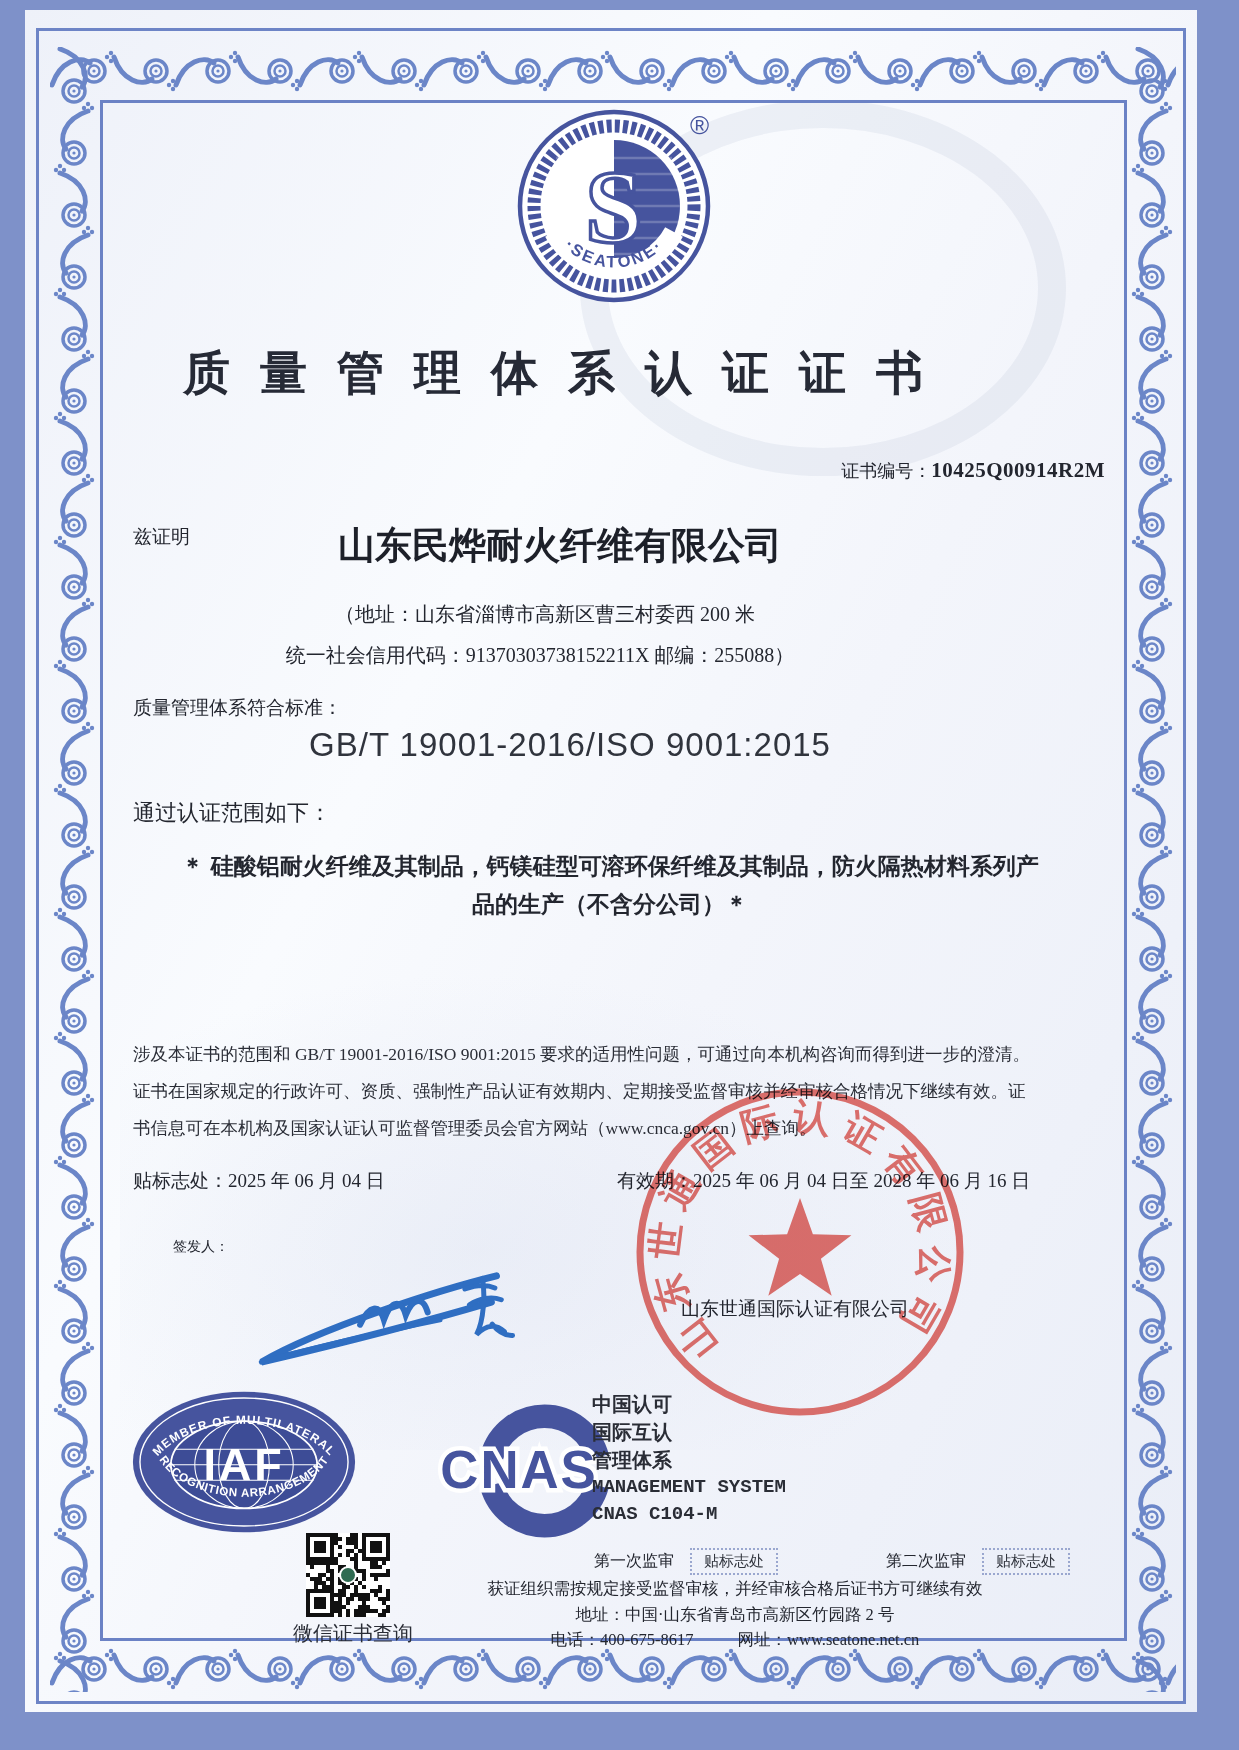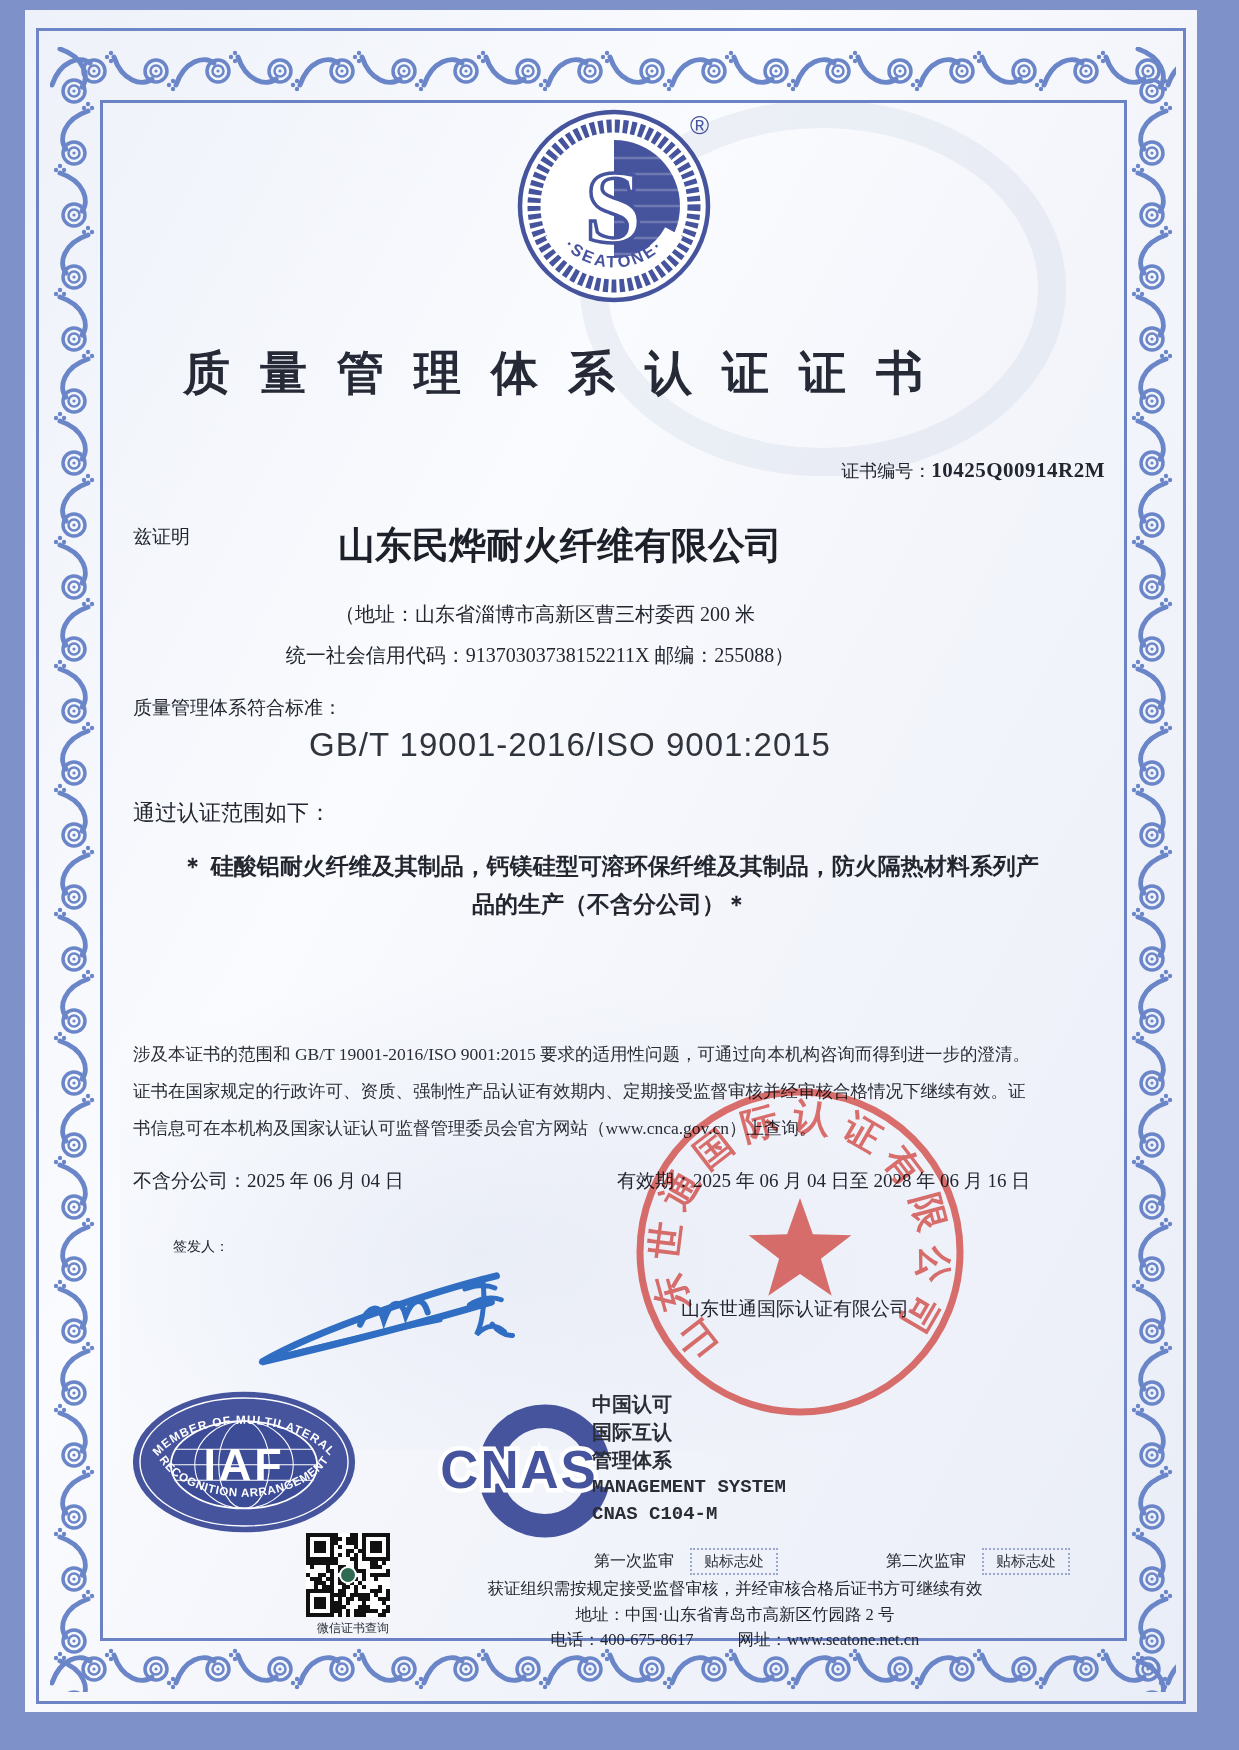--- a/index.html
+++ b/index.html
@@ -48,21 +48,21 @@
   .signature{left:240px;top:1262px;width:280px;height:120px;transform:rotate(-2deg);}
   .issuer{left:640px;top:1296px;width:310px;text-align:center;font-size:19px;color:#23262f;}
   .stamp{left:630px;top:1082px;width:340px;height:340px;opacity:0.82;mix-blend-mode:multiply;}
 
   .iaf{left:128px;top:1388px;width:232px;height:148px;}
   .cnas{left:390px;top:1392px;width:264px;height:158px;}
   .accred{left:592px;top:1390px;}
   .accred .zh{font-size:20px;font-weight:600;line-height:28px;font-family:"Liberation Sans",sans-serif;color:#2a2d36;}
   .accred .en{font-size:19px;font-weight:bold;line-height:27px;font-family:Liberation Mono, monospace;color:#2a2d36;}
   .qr{left:306px;top:1533px;width:84px;height:84px;background:#fff;}
-  .qr-caption{left:288px;top:1620px;width:130px;text-align:center;font-size:12px;color:#2a2d36;}
+  .qr-caption{left:288px;top:1620px;width:130px;text-align:center;font-size:20px;color:#2a2d36;}
 
   .f-row1{left:400px;top:1548px;width:670px;display:flex;justify-content:flex-end;align-items:center;gap:16px;font-size:16px;}
   .sticker{border:2px dotted #9aa7cf;padding:2px 12px;font-size:15px;color:#30343d;}
   .audit2{margin-left:92px;}
   .f-note{left:400px;top:1578px;width:670px;text-align:center;font-size:16.5px;}
   .f-addr{left:400px;top:1604px;width:670px;text-align:center;font-size:16.5px;}
   .f-row4{left:400px;top:1629px;width:670px;display:flex;justify-content:center;gap:44px;font-size:16.5px;}
 </style>
 </head>
 <body>
@@ -958,21 +958,21 @@
 
     <div class="abs scope-label">通过认证范围如下：</div>
     <div class="abs scope1 sans">＊ 硅酸铝耐火纤维及其制品，钙镁硅型可溶环保纤维及其制品，防火隔热材料系列产</div>
     <div class="abs scope2 sans">品的生产（不含分公司）＊</div>
 
     <div class="abs note n1">涉及本证书的范围和 GB/T 19001-2016/ISO 9001:2015 要求的适用性问题，可通过向本机构咨询而得到进一步的澄清。</div>
     <div class="abs note n2">证书在国家规定的行政许可、资质、强制性产品认证有效期内、定期接受监督审核并经审核合格情况下继续有效。证</div>
     <div class="abs note n3">书信息可在本机构及国家认证认可监督管理委员会官方网站（www.cnca.gov.cn）上查询。</div>
 
     <div class="abs issue">
-      <span>不含分公司：</span><span>2025 年 06 月 04 日</span>
+      <span>贴标志处：</span><span>2025 年 06 月 04 日</span>
     </div>
     <div class="abs valid">
       <span>有效期：</span><span>2025 年 06 月 04 日至 2028 年 06 月 16 日</span>
     </div>
 
     <div class="abs signer">签发人：</div>
 
     <div class="abs signature">
       <svg width="280" height="120" viewBox="0 0 280 120" fill="none" stroke="#2f6ec2" stroke-linecap="round">
         <path d="M258,18 C200,30 80,64 20,96 C90,82 190,60 252,44" stroke-width="7"></path>

